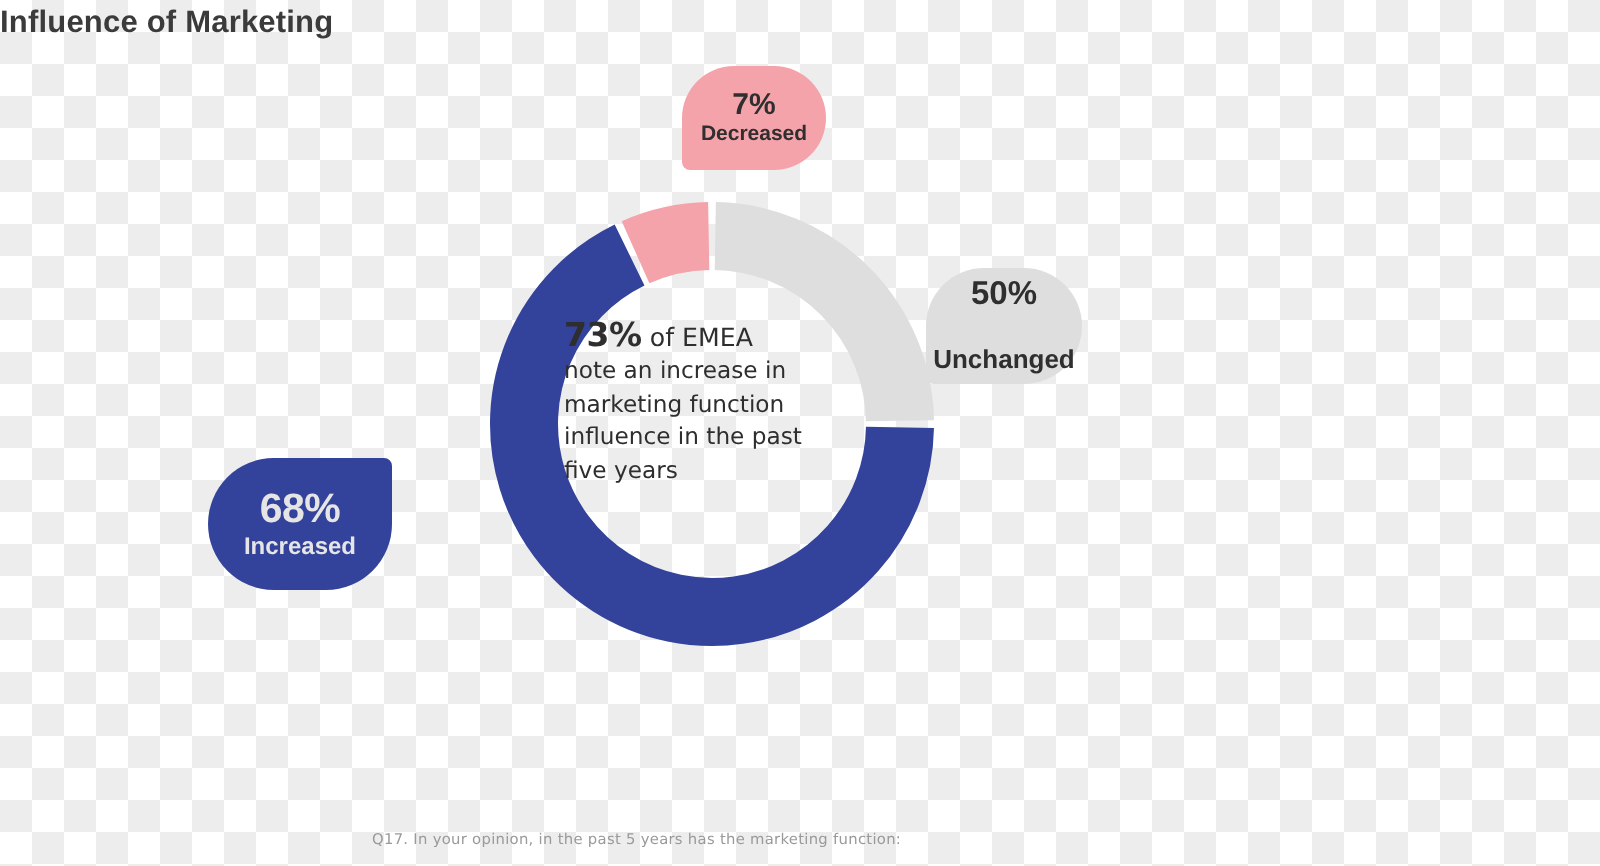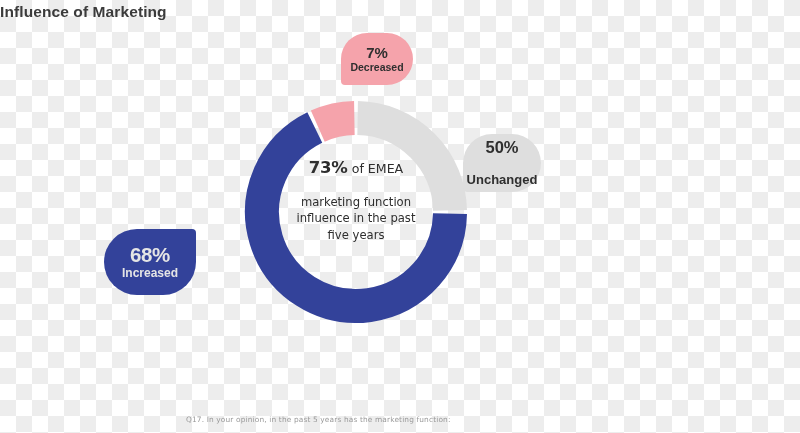--- a/index.html
+++ b/index.html
@@ -48,21 +48,20 @@
     width: 224px;
     height: 224px;
   }
 
   
   .center-text {
     position: absolute;
     left: 282px;
     top: 160px;
     width: 148px;
-    text-align: center;
     color: #2e2e2e;
     font-size: 11.6px;
     line-height: 16.4px;
     font-family: "DejaVu Sans", sans-serif;
   }
   .center-text .big {
     font-size: 16.5px;
     font-weight: bold;
     letter-spacing: -0.2px;
   }
@@ -153,21 +152,21 @@
 
     <path id="seg-increased" fill="none" stroke="#33429a" stroke-width="34" d="M 205.99 113.64 A 94 94 0 1 1 70.79 27.51"></path>
 
     <path id="seg-unchanged" fill="none" stroke="#dedede" stroke-width="34" d="M 113.64 18.01 A 94 94 0 0 1 205.99 110.36"></path>
 
     <path id="seg-decreased" fill="none" stroke="#f5a3ab" stroke-width="34" d="M 73.77 26.13 A 94 94 0 0 1 110.36 18.01"></path>
   </svg>
 
   <div class="center-text">
     <span class="big">73%</span><span class="of-emea"> of EMEA</span><br>
-    <br>
+    <span>note an increase in</span><br>
     <span>marketing function</span><br>
     <span>influence in the past</span><br>
     <span>five years</span>
   </div>
 
   <div class="bubble bubble-decreased">
     <span class="pct">7%</span>
     <span class="lbl">Decreased</span>
   </div>
 

